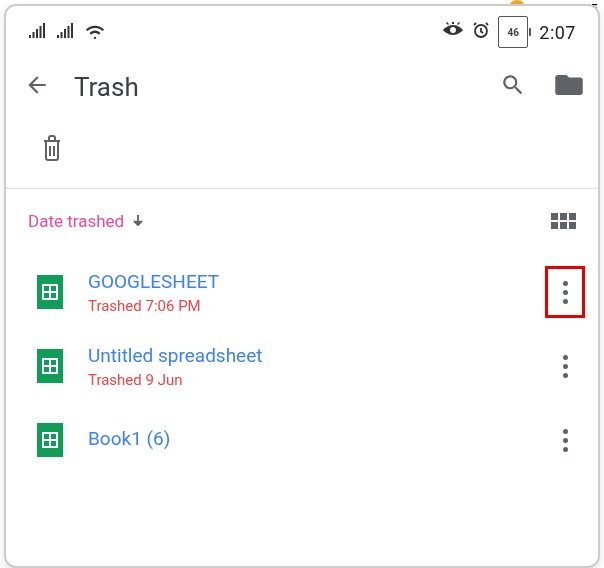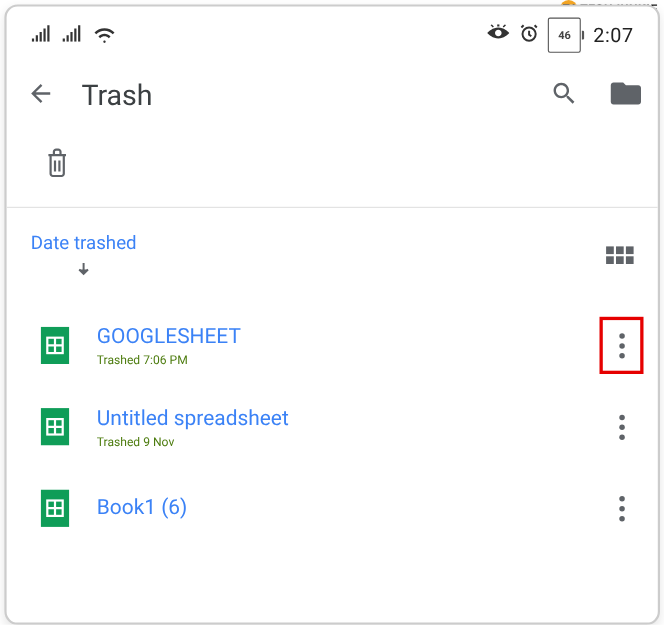--- a/index.html
+++ b/index.html
@@ -18,30 +18,30 @@
 
     .app-bar { display: flex; align-items: center; padding: 18px 14px 18px 18px; gap: 24px; }
     .back-icon svg { width: 26px; height: 26px; }
     .title { font-size: 26px; color: #3c4043; flex: 1; }
     .action-icons { display: flex; gap: 28px; align-items: center; }
 
     .info-banner { display: flex; align-items: center; gap: 28px; padding: 14px 18px 22px 34px; border-bottom: 1px solid #e0e0e0; }
     .info-text { font-size: 19px; color: #3c4043; }
 
     .sort-bar { display: flex; align-items: center; justify-content: space-between; padding: 22px 22px 10px 22px; }
-    .sort-label { font-size: 17px; color: #3b82f6; display: flex; align-items: center; gap: 6px; flex-direction: column; }
+    .sort-label { font-size: 17px; color: #ec4899; display: flex; align-items: center; gap: 6px; }
     .grid-icon { display: grid; grid-template-columns: repeat(3, 7px); grid-template-rows: repeat(2, 7px); gap: 2px; }
     .grid-icon span { background: #5f6368; }
 
     .file-list { padding: 14px 6px 0 20px; }
     .file-item { display: flex; align-items: center; padding: 12px 8px 12px 10px; }
     .file-sheet-icon { width: 28px; height: 36px; display: flex; align-items: center; justify-content: center; margin-right: 24px; flex-shrink: 0; }
     .file-info { flex: 1; min-width: 0; }
     .file-name { font-size: 19px; color: #3b82f6; margin-bottom: 4px; }
-    .file-meta { font-size: 11px; color: #4d7c0f; }
+    .file-meta { font-size: 15px; color: #ef4444; }
     .more-btn { width: 38px; height: 50px; display: flex; align-items: center; justify-content: center; }
     .file-item.highlighted .more-btn { outline: 3px solid #e60000; outline-offset: -2px; }
     .dots { display: flex; flex-direction: column; gap: 4px; }
     .dots span { width: 5px; height: 5px; background: #5f6368; border-radius: 50%; }
 
     .sheet-svg { width: 26px; height: 34px; }
   </style>
 </head>
 <body>
 
@@ -167,21 +167,21 @@
       <span class="file-sheet-icon">
         <svg class="sheet-svg" viewBox="0 0 26 34">
             <rect width="26" height="34" fill="#0f9d58"></rect>
             <rect x="6" y="10" width="14" height="14" fill="none" stroke="#fff" stroke-width="2"></rect>
             <line x1="6" y1="17" x2="20" y2="17" stroke="#fff" stroke-width="2"></line>
             <line x1="13" y1="10" x2="13" y2="24" stroke="#fff" stroke-width="2"></line>
           </svg>
       </span>
       <div class="file-info">
         <div class="file-name">Untitled spreadsheet</div>
-        <div class="file-meta">Trashed 9 Nov</div>
+        <div class="file-meta">Trashed 9 Jun</div>
       </div>
       <span class="more-btn">
         <span class="dots">
             <span></span>
             <span></span>
             <span></span>
           </span>
       </span>
     </div>
 

